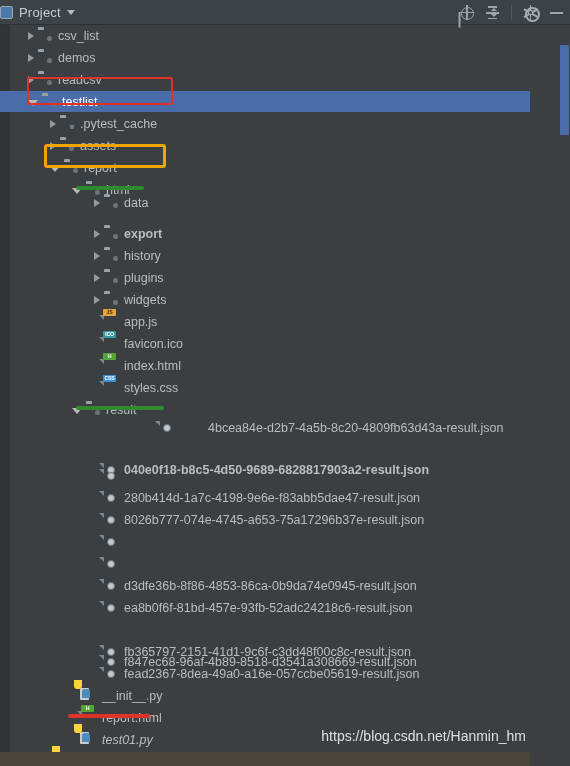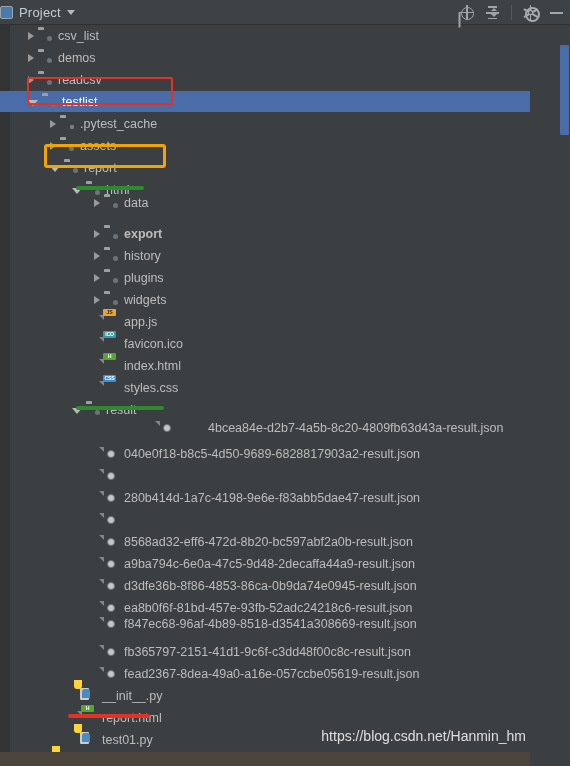--- a/index.html
+++ b/index.html
@@ -286,67 +286,66 @@
         <span class="arrow open"></span>
         <span class="ic"><span class="folder src"></span></span>
         <span class="label">result</span>
       </div>
       <div class="row" style="top: 392px; gap: 28px;">
         <span style="flex: 0 0 auto; width: 84px;"></span>
         <span class="arrow none"></span>
         <span class="ic"><span class="file json"><span class="json-dot"></span></span></span>
         <span class="label">4bcea84e-d2b7-4a5b-8c20-4809fb63d43a-result.json</span>
       </div>
-      <div class="row" style="top: 418px;">
+      <div class="row" style="top: 434px; font-weight: bold;">
         <span style="flex: 0 0 auto; width: 84px;"></span>
         <span class="arrow none"></span>
         <span class="ic"><span class="file json"><span class="json-dot"></span></span></span>
         <span class="label">040e0f18-b8c5-4d50-9689-6828817903a2-result.json</span>
       </div>
       <div class="row" style="top: 440px;">
         <span style="flex: 0 0 auto; width: 84px;"></span>
         <span class="arrow none"></span>
         <span class="ic"><span class="file json"><span class="json-dot"></span></span></span>
       </div>
       <div class="row" style="top: 462px;">
         <span style="flex: 0 0 auto; width: 84px;"></span>
         <span class="arrow none"></span>
         <span class="ic"><span class="file json"><span class="json-dot"></span></span></span>
         <span class="label">280b414d-1a7c-4198-9e6e-f83abb5dae47-result.json</span>
       </div>
       <div class="row" style="top: 484px;">
         <span style="flex: 0 0 auto; width: 84px;"></span>
         <span class="arrow none"></span>
         <span class="ic"><span class="file json"><span class="json-dot"></span></span></span>
+        <span class="label">8026b777-074e-4745-a653-75a17296b37e-result.json</span>
       </div>
       <div class="row" style="top: 506px;">
         <span style="flex: 0 0 auto; width: 84px;"></span>
         <span class="arrow none"></span>
         <span class="ic"><span class="file json"><span class="json-dot"></span></span></span>
-        <span class="label">8568ad32-eff6-472d-8b20-bc597abf2a0b-result.json</span>
       </div>
       <div class="row" style="top: 528px;">
         <span style="flex: 0 0 auto; width: 84px;"></span>
         <span class="arrow none"></span>
         <span class="ic"><span class="file json"><span class="json-dot"></span></span></span>
-        <span class="label">a9ba794c-6e0a-47c5-9d48-2decaffa44a9-result.json</span>
       </div>
       <div class="row" style="top: 550px;">
         <span style="flex: 0 0 auto; width: 84px;"></span>
         <span class="arrow none"></span>
         <span class="ic"><span class="file json"><span class="json-dot"></span></span></span>
         <span class="label">d3dfe36b-8f86-4853-86ca-0b9da74e0945-result.json</span>
       </div>
       <div class="row" style="top: 572px;">
         <span style="flex: 0 0 auto; width: 84px;"></span>
         <span class="arrow none"></span>
         <span class="ic"><span class="file json"><span class="json-dot"></span></span></span>
         <span class="label">ea8b0f6f-81bd-457e-93fb-52adc24218c6-result.json</span>
       </div>
-      <div class="row" style="top: 588px;">
+      <div class="row" style="top: 626px;">
         <span style="flex: 0 0 auto; width: 84px;"></span>
         <span class="arrow none"></span>
         <span class="ic"><span class="file json"><span class="json-dot"></span></span></span>
         <span class="label">f847ec68-96af-4b89-8518-d3541a308669-result.json</span>
       </div>
       <div class="row" style="top: 616px;">
         <span style="flex: 0 0 auto; width: 84px;"></span>
         <span class="arrow none"></span>
         <span class="ic"><span class="file json"><span class="json-dot"></span></span></span>
         <span class="label">fb365797-2151-41d1-9c6f-c3dd48f00c8c-result.json</span>
@@ -362,21 +361,21 @@
         <span class="arrow none"></span>
         <span class="ic"><span class="pyico"><span class="sheet"></span><span class="p1"></span><span class="p2"></span></span></span>
         <span class="label">__init__.py</span>
       </div>
       <div class="row" style="top: 682px;">
         <span style="flex: 0 0 auto; width: 62px;"></span>
         <span class="arrow none"></span>
         <span class="ic"><span class="file"><span class="badge html">H</span></span></span>
         <span class="label">report.html</span>
       </div>
-      <div class="row" style="top: 704px;">
+      <div class="row" style="top: 704px; font-style: italic;">
         <span style="flex: 0 0 auto; width: 62px;"></span>
         <span class="arrow none"></span>
         <span class="ic"><span class="pyico"><span class="sheet"></span><span class="p1"></span><span class="p2"></span></span></span>
         <span class="label">test01.py</span>
       </div>
       <div class="row" style="top: 726px;">
         <span style="flex: 0 0 auto; width: 40px;"></span>
         <span class="arrow none"></span>
         <span class="ic"><span class="pyico"><span class="sheet"></span><span class="p1"></span><span class="p2"></span></span></span>
         <span class="label">__init__.py</span>

